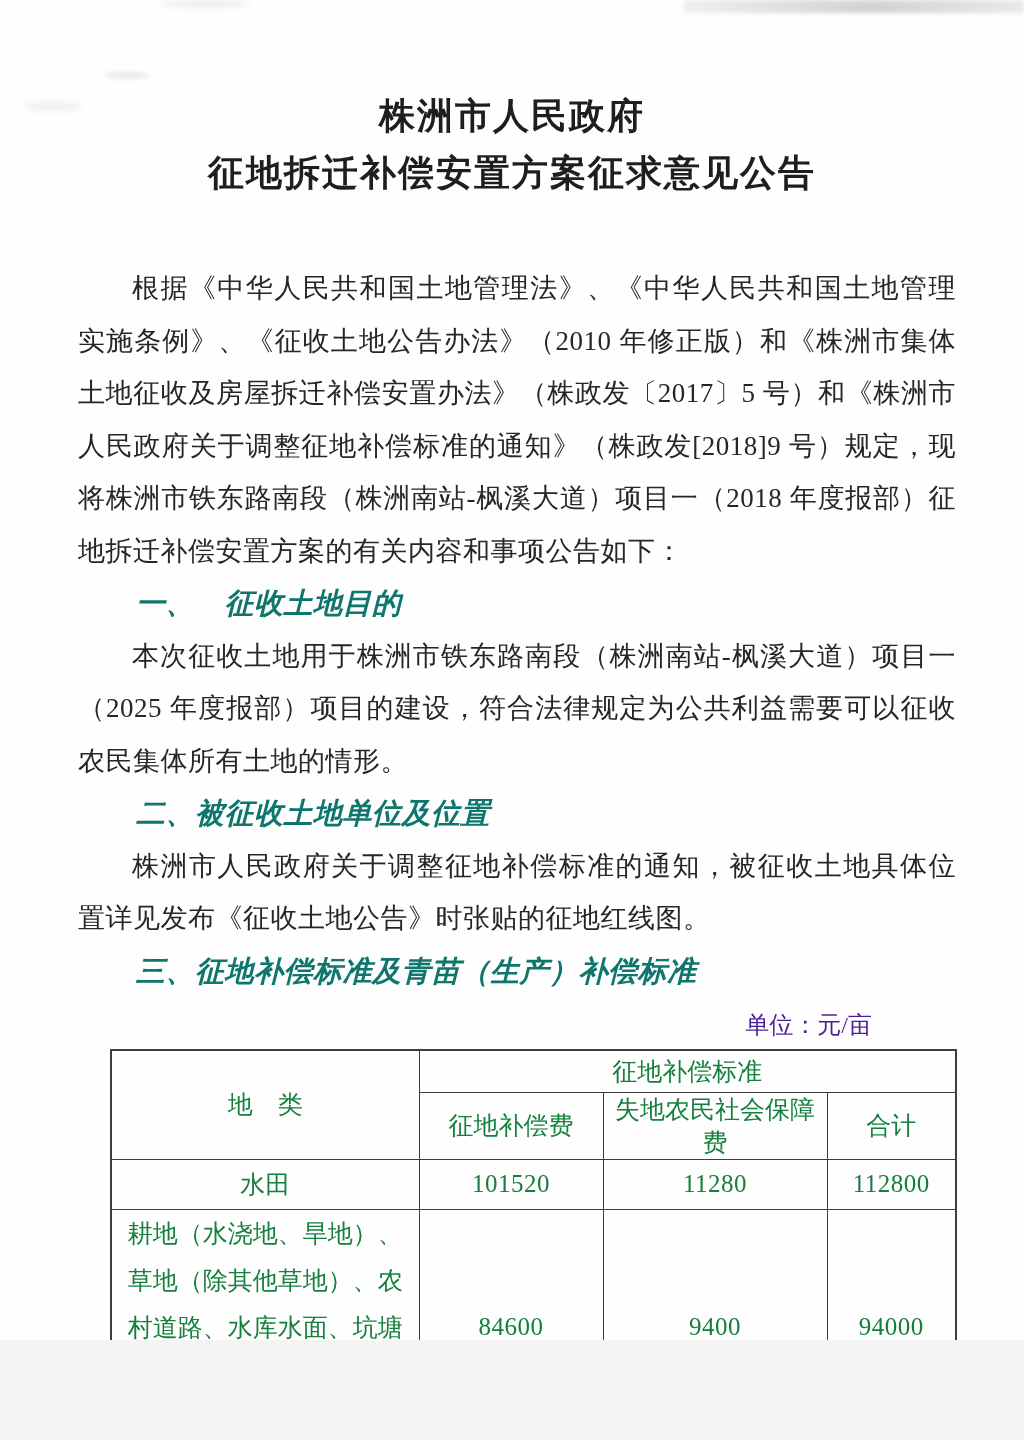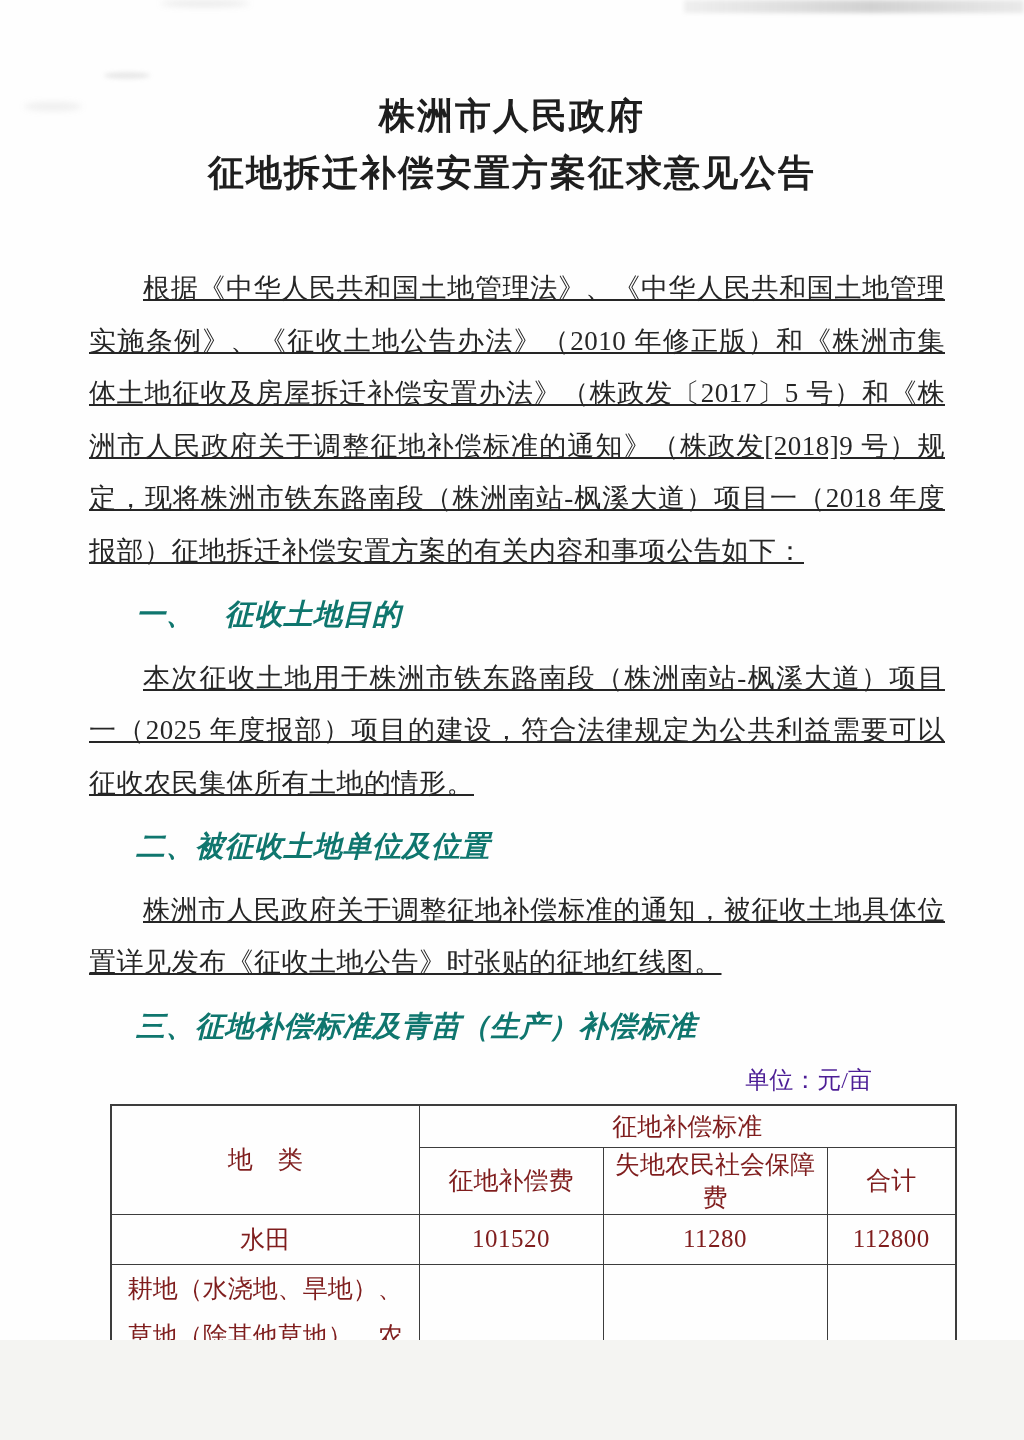--- a/index.html
+++ b/index.html
@@ -37,27 +37,26 @@
   }
 
   .titles { padding-top: 88px; text-align: center; }
   .title-line {
     font-size: 36px; font-weight: 700; line-height: 57px;
     letter-spacing: 2px; color: #1e1e1e;
   }
 
   .content { margin: 60px 68px 0 78px; }
   .para {
-    margin: 11px;
+    margin: 0;
     font-size: 27px; line-height: 52.5px;
     letter-spacing: .5px;
     text-align: justify;
     text-indent: 2em;
     color: #262626;
-    text-decoration: underline;
   }
   .sect {
     margin: 0;
     font-family: "Liberation Sans", sans-serif;
     font-weight: 700;
     font-size: 29px; line-height: 52.5px;
     letter-spacing: .5px;
     text-indent: 2em;
     color: #0f766e;
     font-style: italic;
@@ -75,21 +74,21 @@
     table-layout: fixed;
     margin-left: 110px;
     width: 845px;
     border: 2px solid #3d3d3d;
   }
   table.comp td {
     border: 1px solid #3d3d3d;
     text-align: center;
     vertical-align: middle;
     font-size: 25px;
-    color: #7f1d1d;
+    color: #15803d;
     padding: 0 6px;
   }
   tr.hrow1 td { height: 42px; }
   tr.hrow2 td { height: 44px; }
   tr.drow1 td { height: 50px; }
   tr.drow2 td { height: 195px; }
   td.num { font-size: 26px; letter-spacing: .5px; margin-top: 11px; }
   td.longcell {
     font-size: 24px;
     line-height: 47px;

